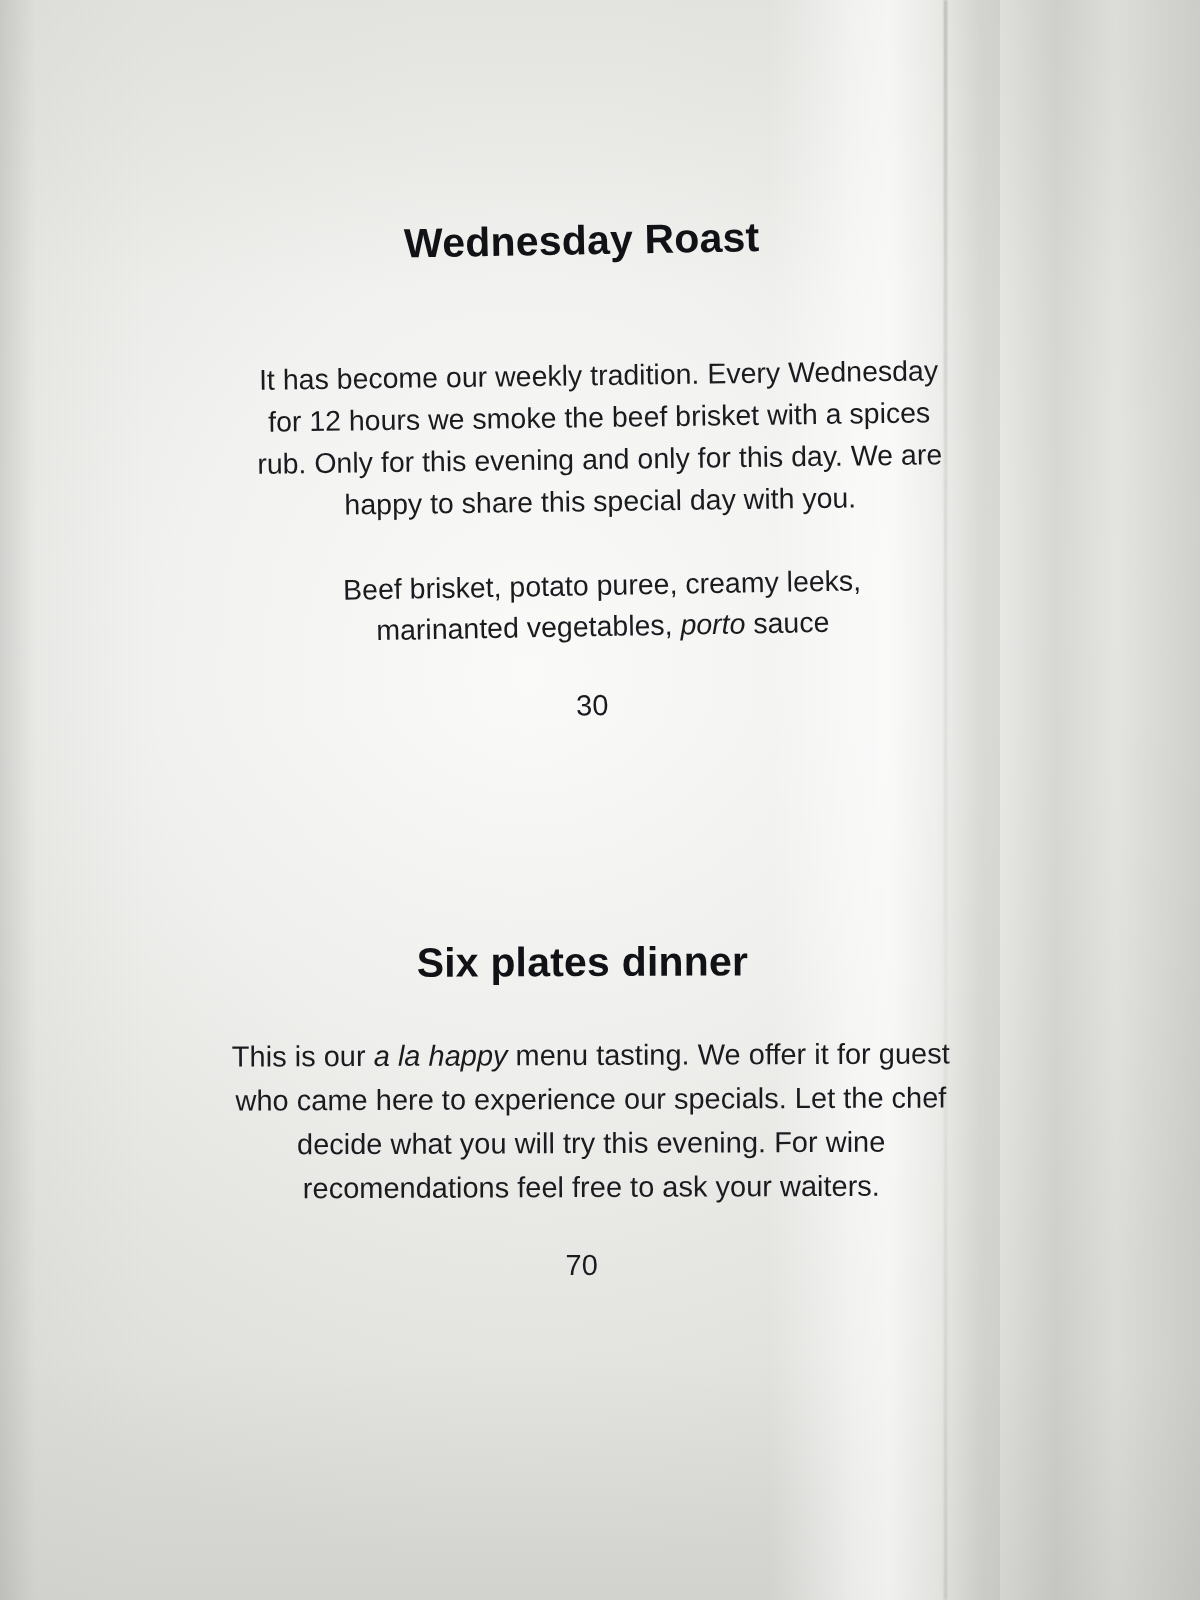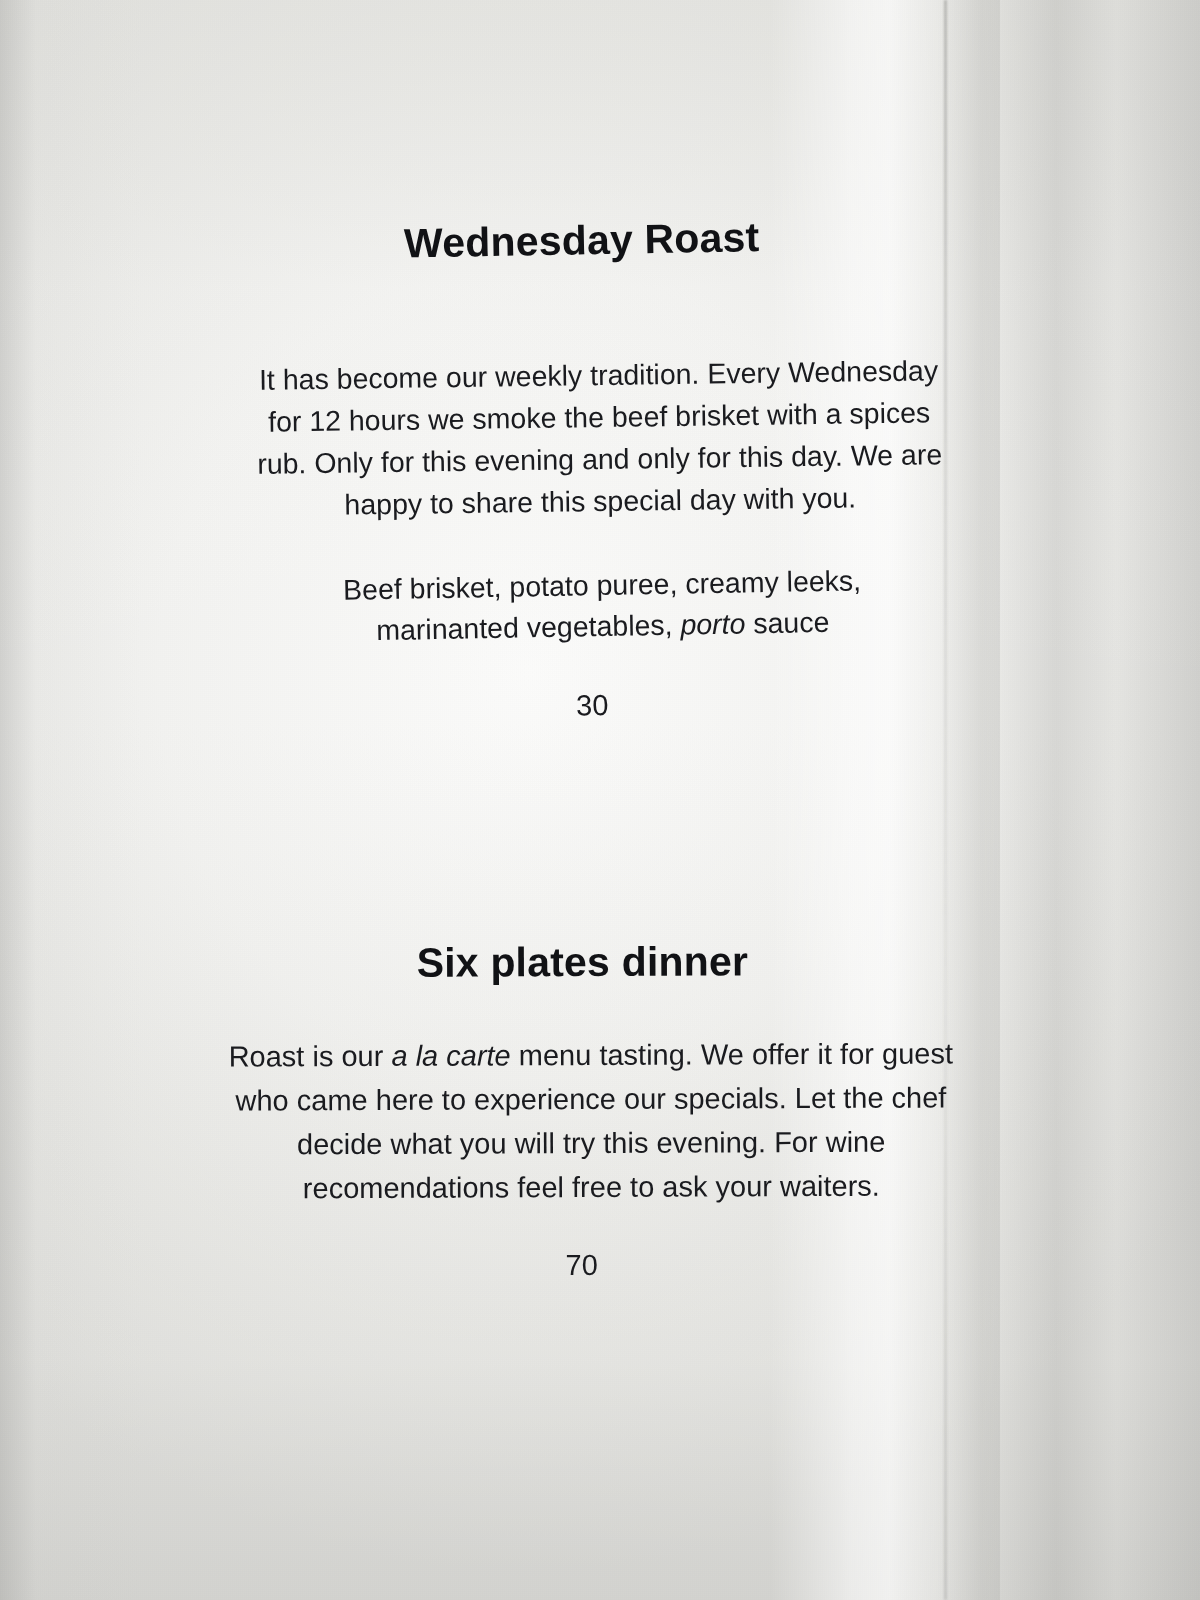--- a/index.html
+++ b/index.html
@@ -170,21 +170,21 @@
 
     <div class="section" id="section-wednesday">
       <div class="dish-title">Wednesday Roast</div>
       <div class="dish-desc">It has become our weekly tradition. Every Wednesday for 12 hours we smoke the beef brisket with a spices rub. Only for this evening and only for this day. We are happy to share this special day with you.</div>
       <div class="dish-ing"><span>Beef brisket, potato puree, creamy leeks, marinanted vegetables, </span><em>porto</em><span> sauce</span></div>
       <div class="dish-price">30</div>
     </div>
 
     <div class="section" id="section-six">
       <div class="dish-title">Six plates dinner</div>
-      <div class="dish-desc"><span>Roast is our </span><em>a la carte</em><span> menu tasting. We offer it for guest who came here to experience our specials. Let the chef decide what you will try this evening. For wine recomendations feel free to ask your waiters.</span></div>
+      <div class="dish-desc"><span>This is our </span><em>a la happy</em><span> menu tasting. We offer it for guest who came here to experience our specials. Let the chef decide what you will try this evening. For wine recomendations feel free to ask your waiters.</span></div>
       <div class="dish-price">70</div>
     </div>
 
   </div>
 
   <div class="grain"></div>
   <div class="softright"></div>
 </div>
 
 </body></html>

